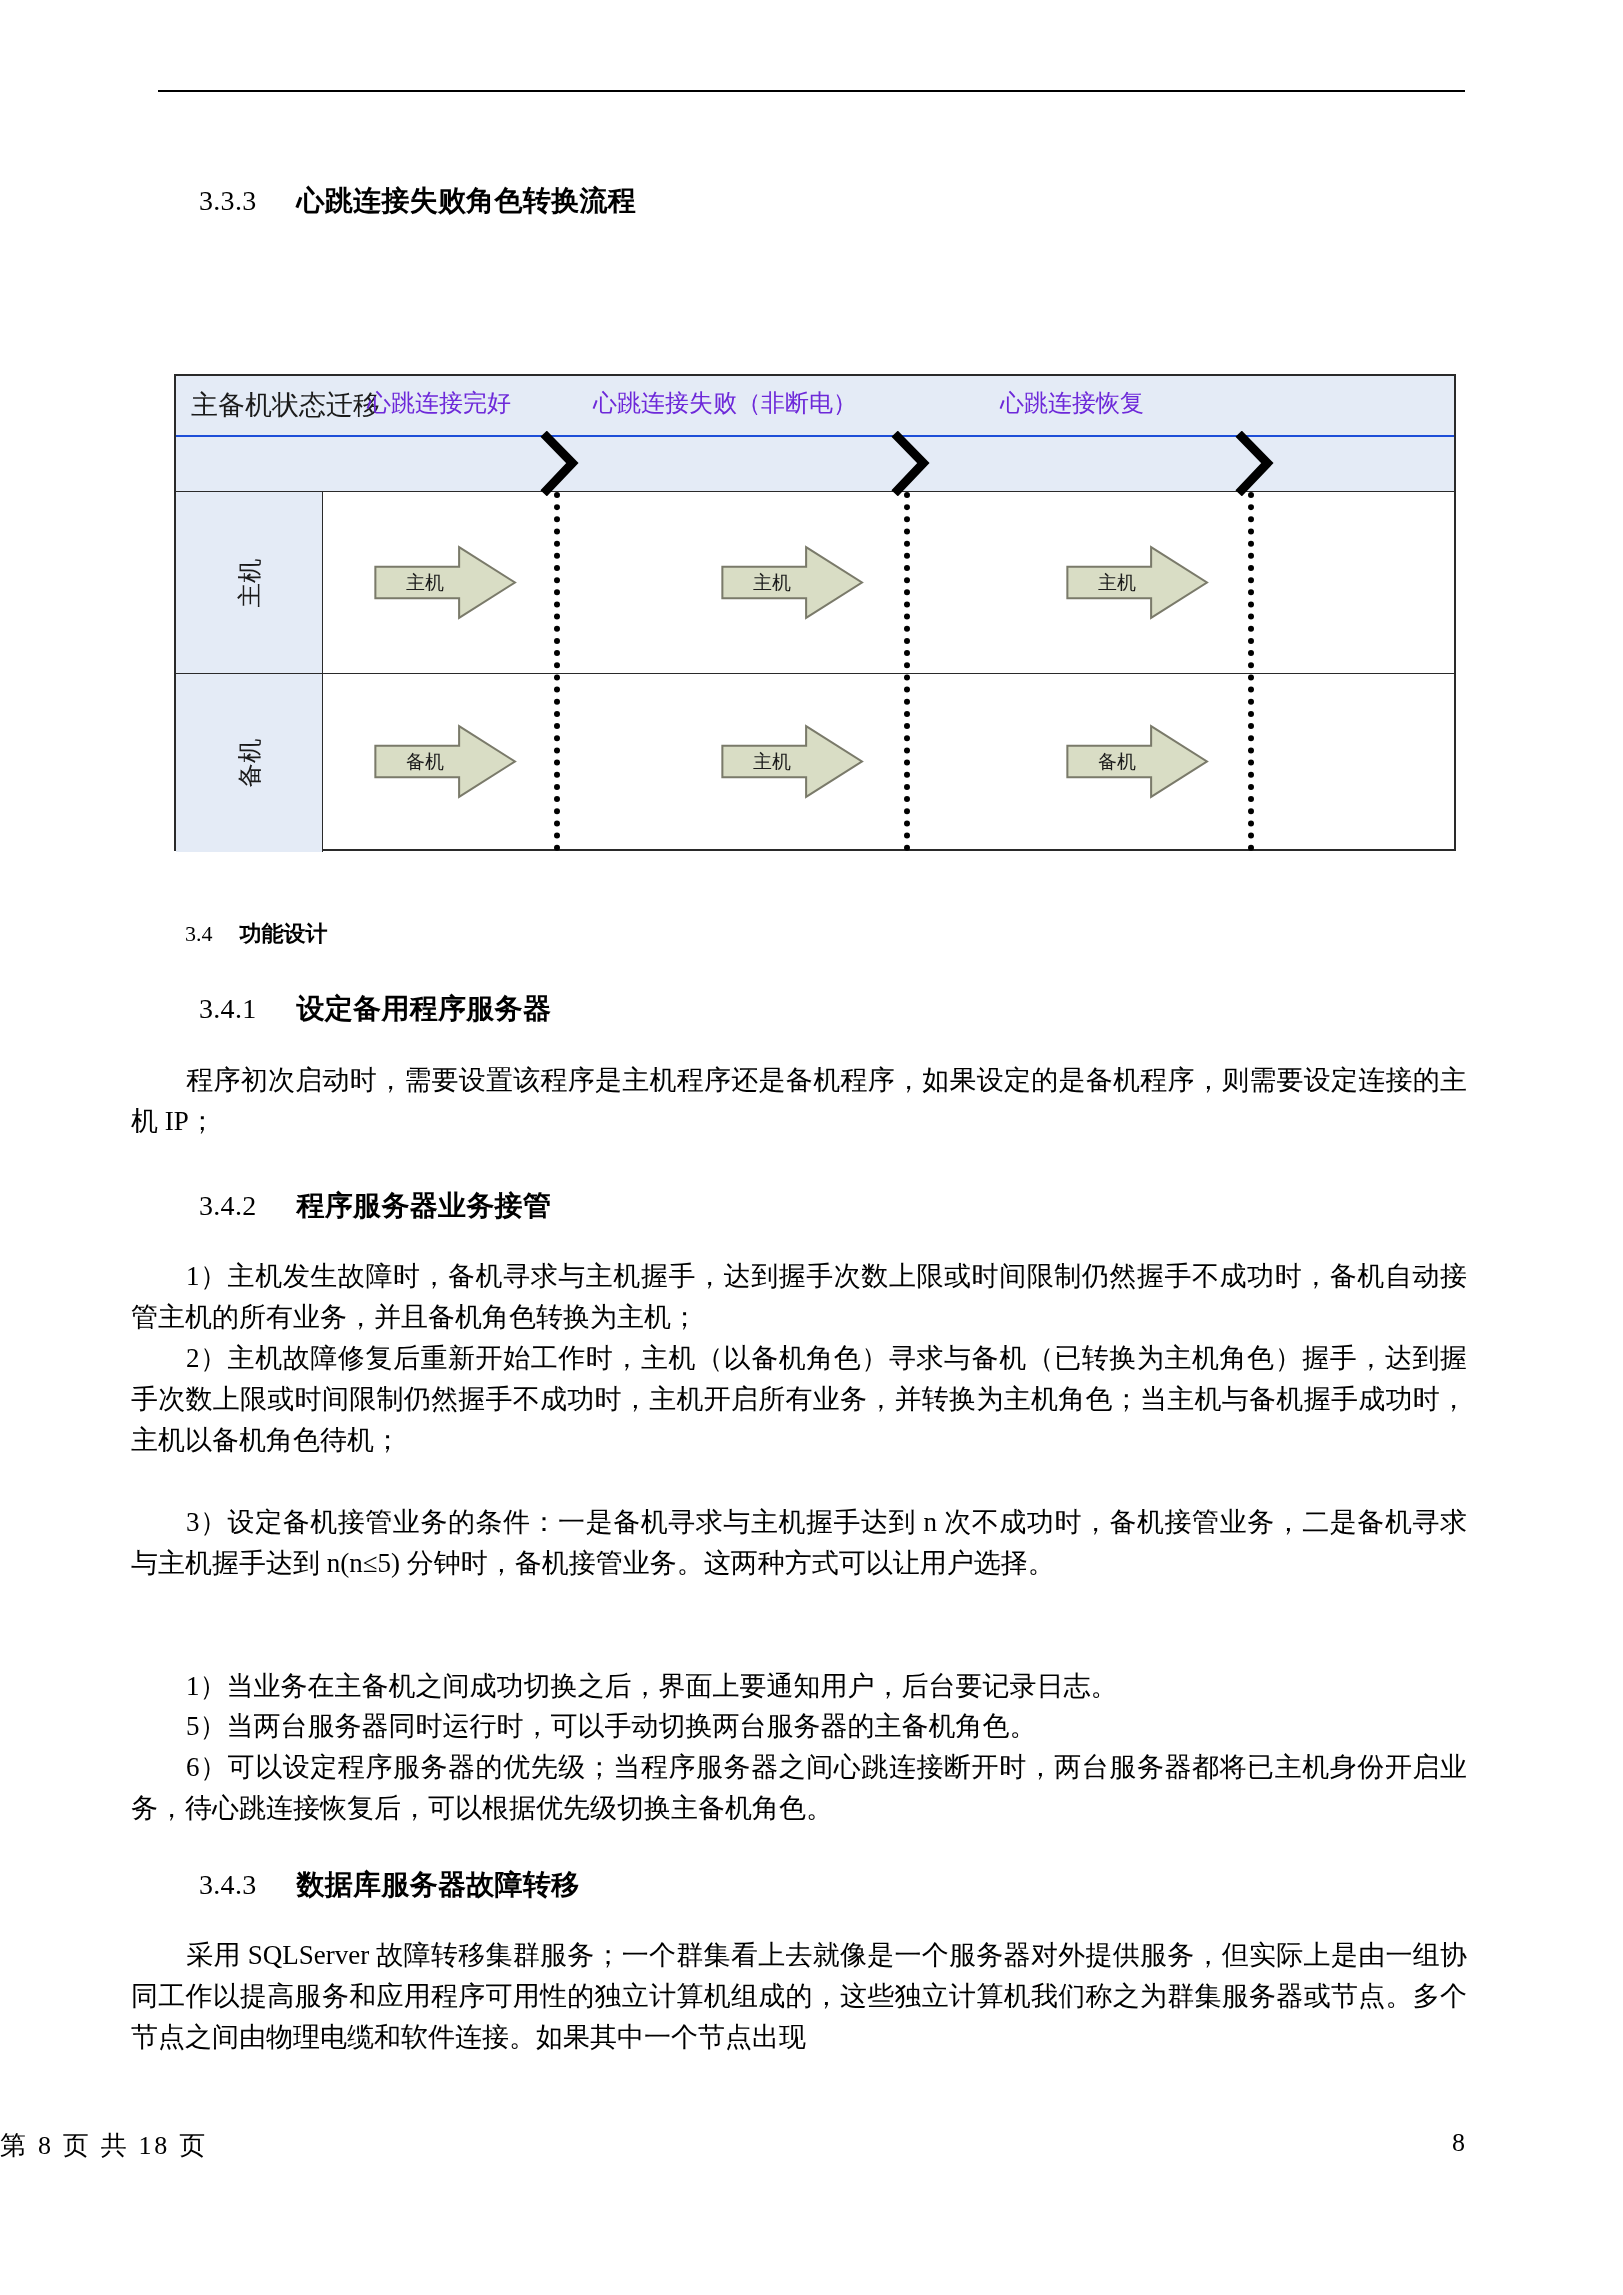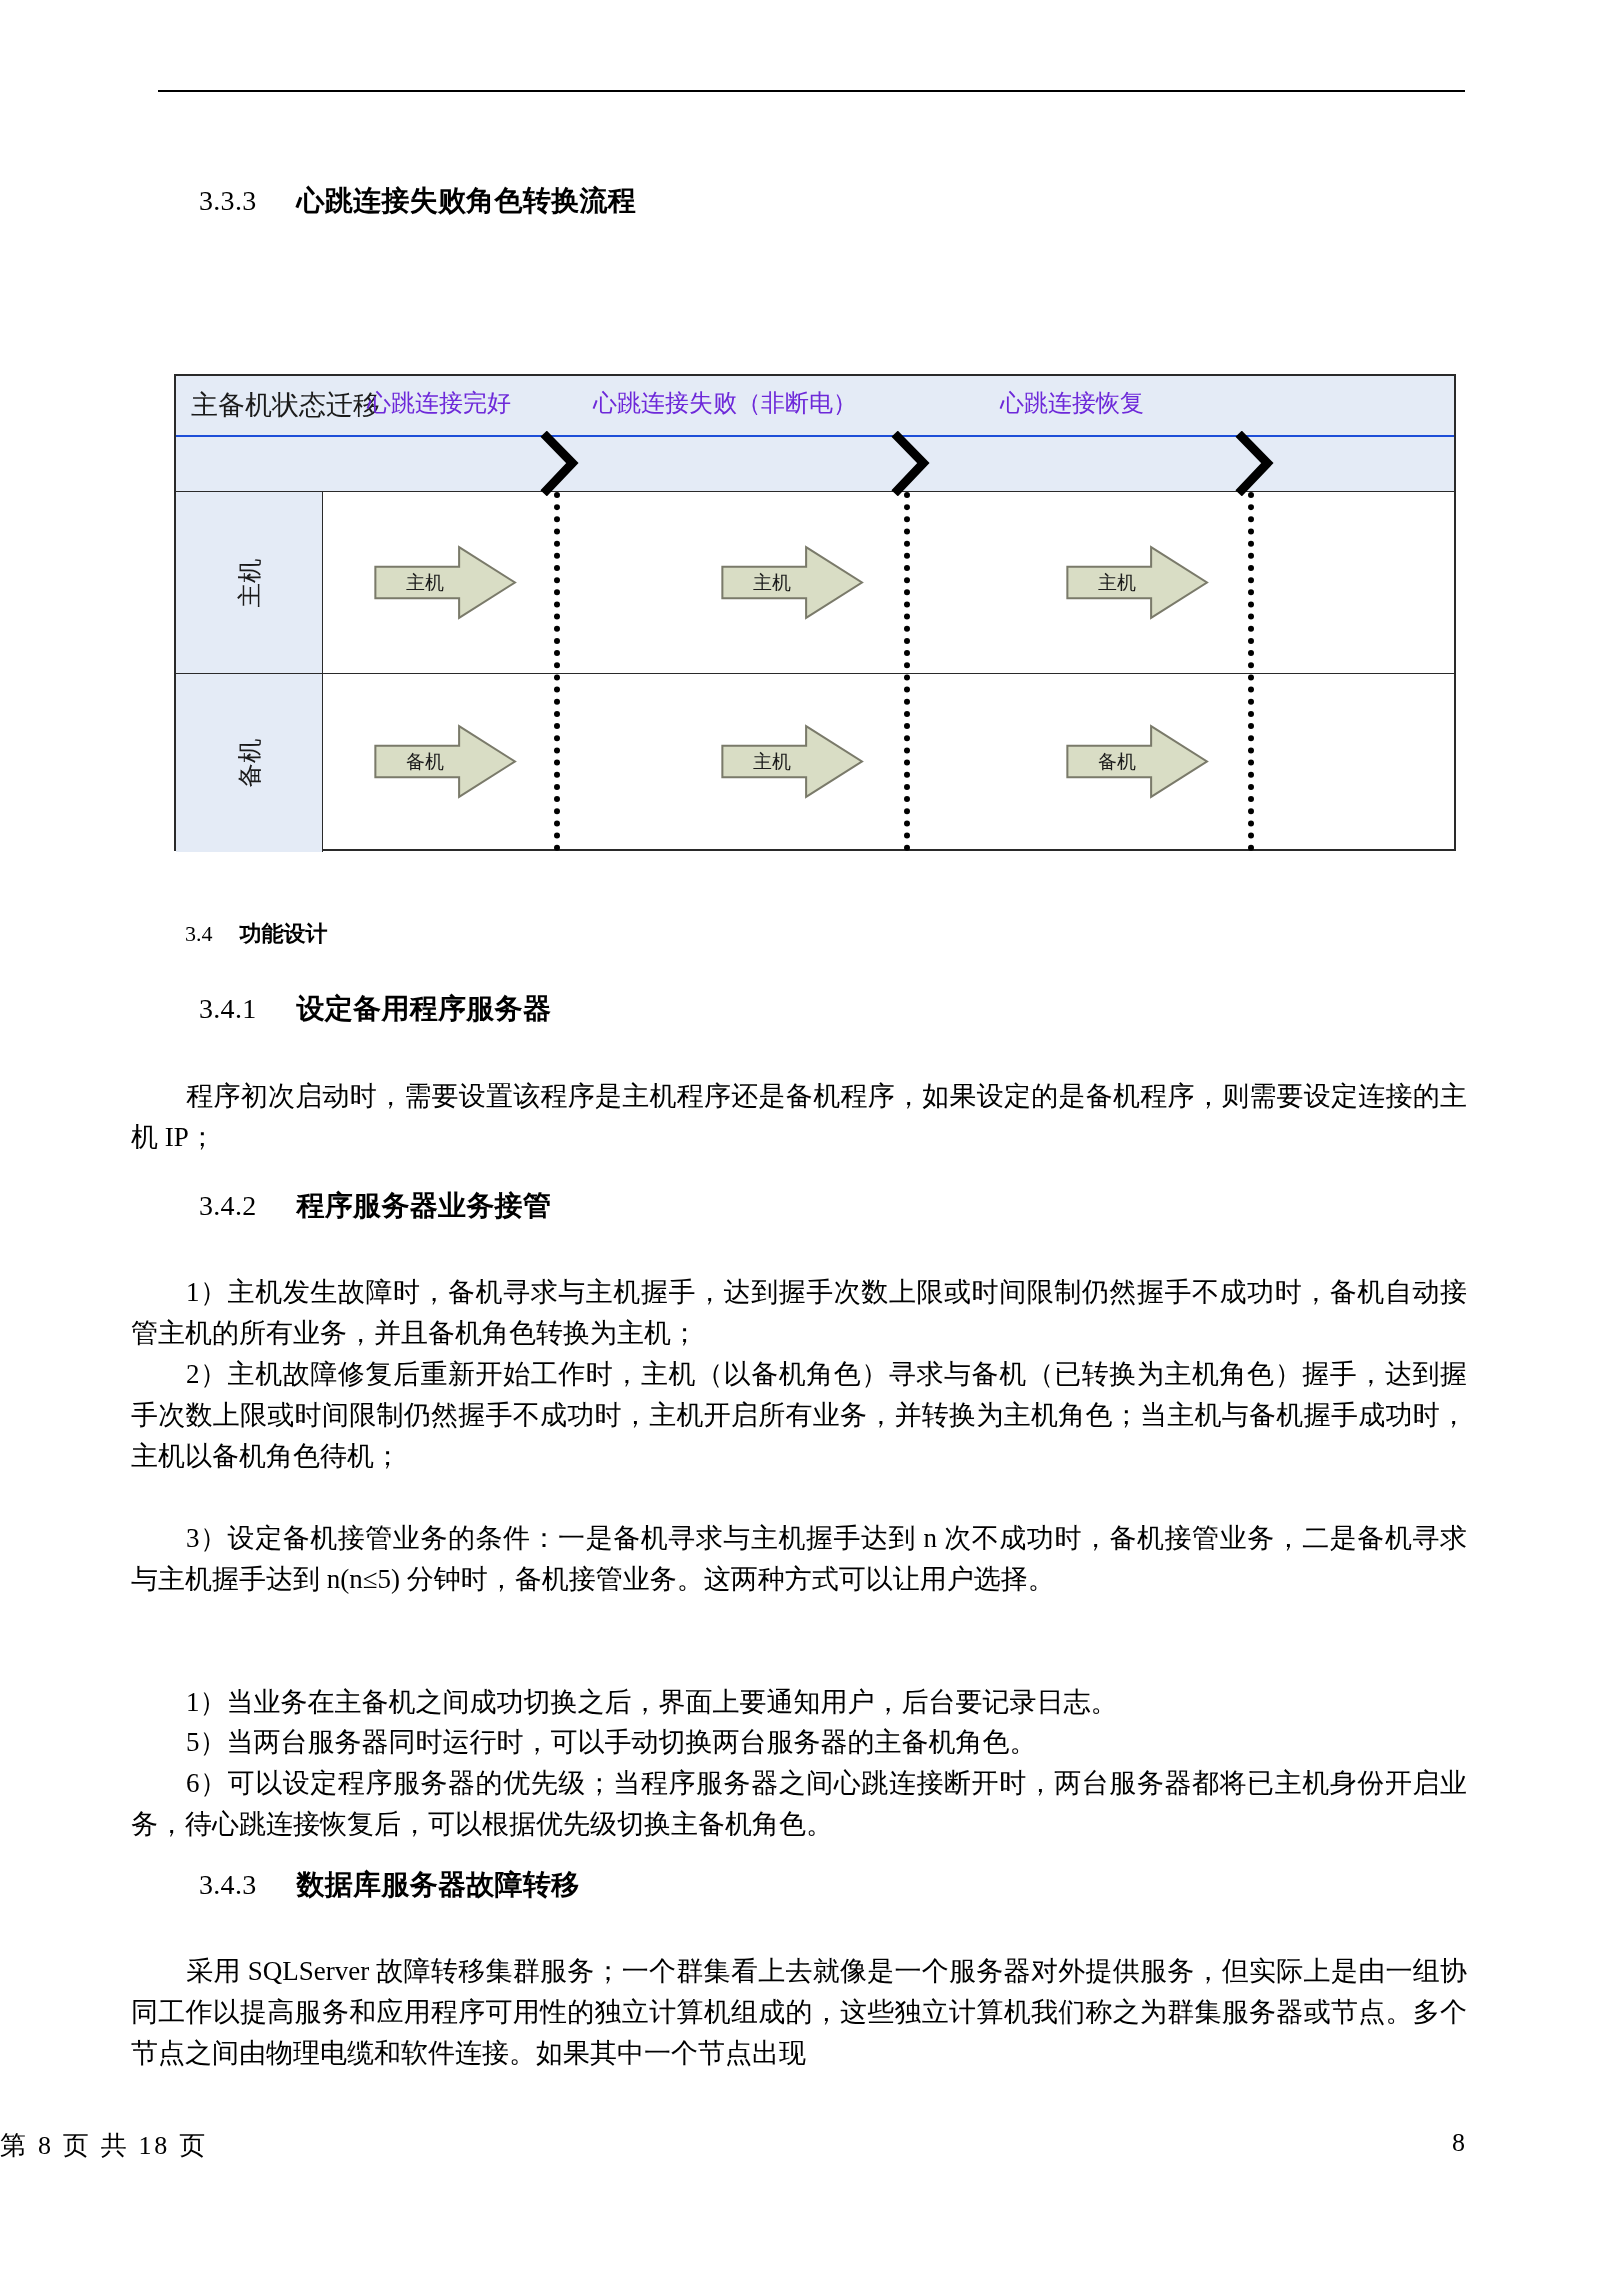--- a/index.html
+++ b/index.html
@@ -53,21 +53,20 @@
   }
   .h2 .num { font-weight: normal; }
 
   .para {
     position: absolute;
     font-size: 27px;
     line-height: 41px;
     text-align: justify;
     text-justify: inter-ideograph;
     letter-spacing: 0px;
-    margin-top: 16px;
   }
   .para .ind { display: inline-block; width: 55px; }
 
   
   .diagram {
     position: absolute;
     left: 174px;
     top: 374px;
     width: 1282px;
     height: 477px;

